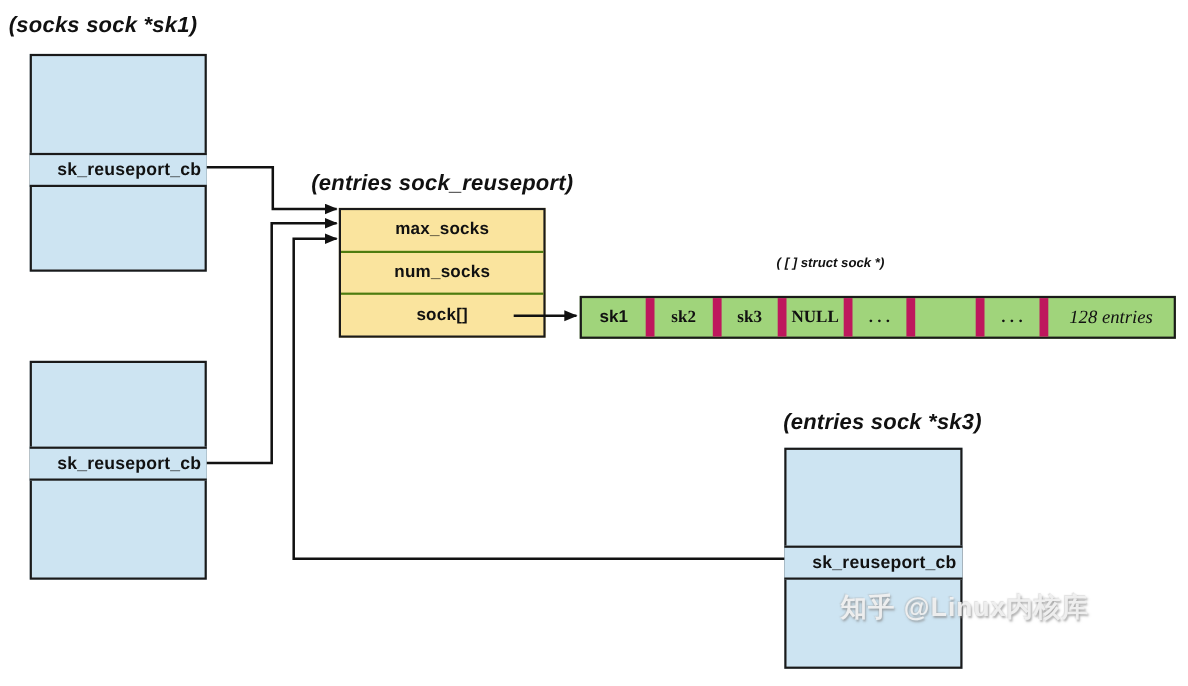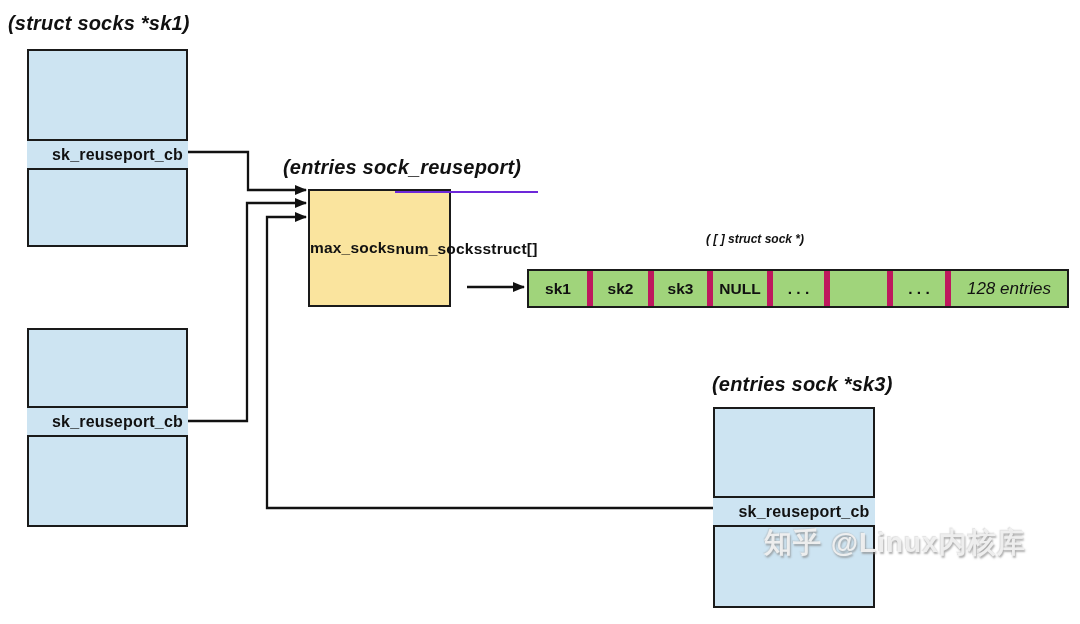--- a/index.html
+++ b/index.html
@@ -20,49 +20,49 @@
     border:2px solid #1a1a1a;box-sizing:border-box;z-index:2;
   }
   .field-row{
     position:absolute;left:-2px;right:-2px;box-sizing:border-box;
     border-top:2px solid #1a1a1a;border-bottom:2px solid #1a1a1a;
     background:var(--sock-box,#cde4f2);
     display:flex;align-items:center;justify-content:center;
     font-weight:700;font-size:16px;letter-spacing:.2px;padding-left:20px;
   }
   .reuseport-box{
-    position:absolute;left:308px;top:189px;width:143px;height:118px;
+    position:absolute;left:308px;top:189px;width:188px;height:118px;
     background:var(--reuseport-box,#fae49e);border:2px solid #1a1a1a;
-    box-sizing:border-box;display:flex;flex-direction:row;z-index:2;
+    box-sizing:border-box;display:flex;flex-direction:column;z-index:2;
   }
   .r-row{
     flex:1;display:flex;align-items:center;justify-content:center;
     font-weight:700;font-size:15.5px;letter-spacing:.2px;
   }
-  .r-row + .r-row{border-top:2px solid #6d28d9;}
+  .r-row + .r-row{border-top:2px solid #4d7c0f;}
 
   .array-box{
     position:absolute;left:527px;top:269px;width:542px;height:39px;
     background:var(--array-box,#a0d47b);border:2px solid #1a1a1a;
     box-sizing:border-box;display:flex;z-index:2;
   }
   .cell{
     display:flex;align-items:center;justify-content:center;box-sizing:border-box;
     font-weight:700;font-size:15.5px;white-space:nowrap;overflow:hidden;text-align:right;
   }
-  .cell + .cell{border-left:6px solid #be185d;}
+  .cell + .cell{border-left:8px solid #be185d;font-family:Liberation Serif, serif;}
   .cell.entries{font-weight:400;font-style:italic;font-size:17px;}
 
   .array-label{
     position:absolute;left:640px;top:232px;width:230px;text-align:center;
     font-weight:700;font-style:italic;font-size:12px;white-space:nowrap;z-index:3;
   }
   .watermark{
-    position:absolute;left:764px;top:524px;z-index:6;
-    font-size:28px;font-weight:700;letter-spacing:1px;white-space:nowrap;
+    position:absolute;left:764px;top:536px;z-index:6;
+    font-size:24px;font-weight:700;letter-spacing:1px;white-space:nowrap;
     color:rgba(240,240,240,0.95);
     text-shadow:1px 2px 2px rgba(130,130,130,0.65), -1px -1px 1px rgba(170,170,170,0.35);
   }
 </style>
 </head>
 <body>
 
 <div class="stage">
 
   <svg class="arrows" viewBox="0 0 1080 624" xmlns="http://www.w3.org/2000/svg">
@@ -70,21 +70,21 @@
       <marker id="ah" markerUnits="userSpaceOnUse" markerWidth="13" markerHeight="11" refX="11" refY="5" orient="auto">
         <path class="ah" d="M0,0 L12,5 L0,10 Z"></path>
       </marker>
     </defs>
     <polyline points="188,152 248,152 248,190 306,190" marker-end="url(#ah)"></polyline>
     <polyline points="188,421 247,421 247,203 306,203" marker-end="url(#ah)"></polyline>
     <polyline points="713,508 267,508 267,217 306,217" marker-end="url(#ah)"></polyline>
     <polyline points="467,287 524,287" marker-end="url(#ah)"></polyline>
   </svg>
 
-  <div class="struct-label" style="left:8px;top:12px">(struct socks *sk1)</div>
+  <div class="struct-label" style="left:8px;top:12px">(socks sock *sk1)</div>
   <div class="sock-box" style="left:27px;top:49px;width:161px;height:198px">
     <div class="field-row" style="top:88px;height:31px">
       <span>sk_reuseport_cb</span>
     </div>
   </div>
 
   <div class="sock-box" style="left:27px;top:328px;width:161px;height:199px">
     <div class="field-row" style="top:76px;height:31px">
       <span>sk_reuseport_cb</span>
     </div>
@@ -94,21 +94,21 @@
   <div class="sock-box" style="left:713px;top:407px;width:162px;height:201px">
     <div class="field-row" style="top:87px;height:31px">
       <span>sk_reuseport_cb</span>
     </div>
   </div>
 
   <div class="struct-label" style="left:283px;top:156px">(entries sock_reuseport)</div>
   <div class="reuseport-box">
     <div class="r-row">max_socks</div>
     <div class="r-row">num_socks</div>
-    <div class="r-row">struct[]</div>
+    <div class="r-row">sock[]</div>
   </div>
 
   <div class="array-label">( [ ] struct sock *)</div>
   <div class="array-box">
     <div class="cell" style="flex:0 0 58px">sk1</div>
     <div class="cell" style="flex:0 0 61px">sk2</div>
     <div class="cell" style="flex:0 0 59px">sk3</div>
     <div class="cell" style="flex:0 0 60px">NULL</div>
     <div class="cell" style="flex:0 0 57px">. . .</div>
     <div class="cell" style="flex:0 0 63px"></div>

